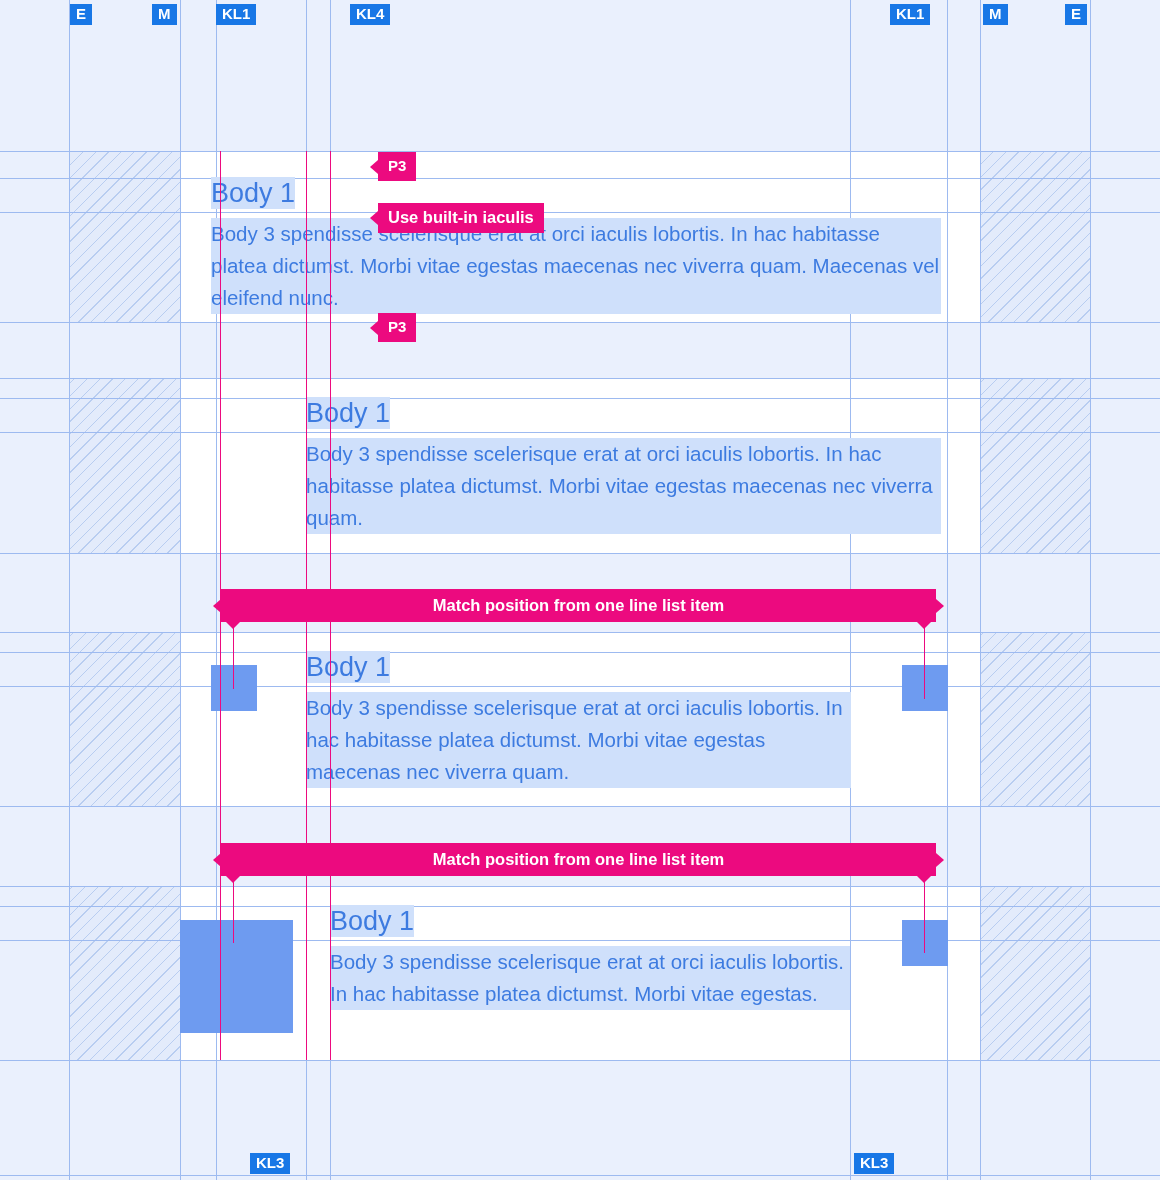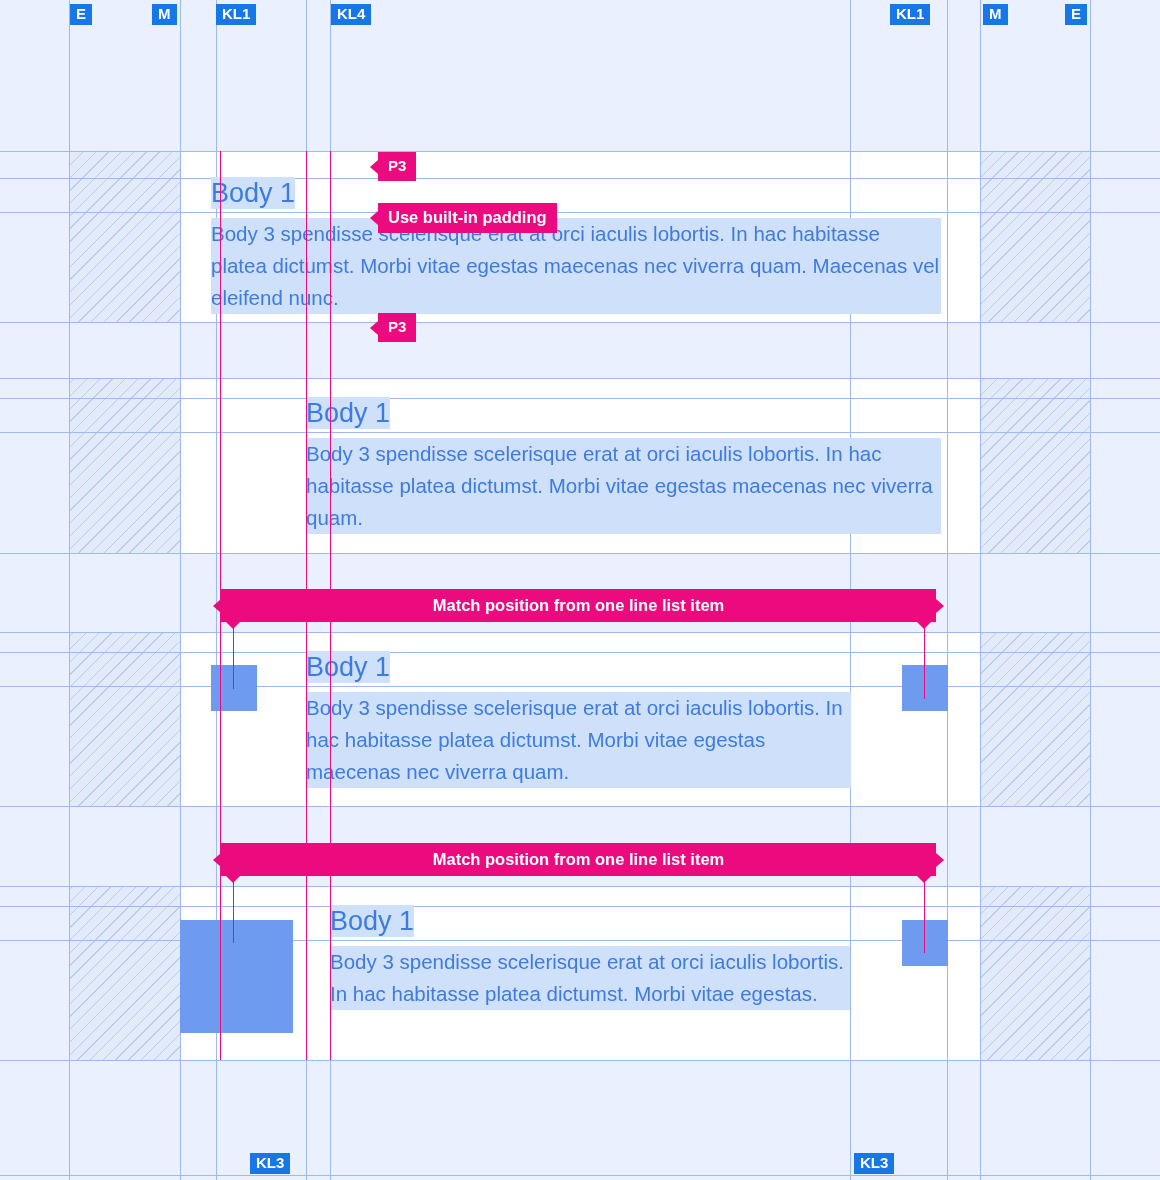--- a/index.html
+++ b/index.html
@@ -206,21 +206,21 @@
   <div class="vline pink" style="left:306px; top:151px; height:909px;"></div>
   <div class="vline pink" style="left:330px; top:151px; height:909px;"></div>
   <div class="vline pink" style="left:233px; top:589px; height:100px;"></div>
   <div class="vline pink" style="left:233px; top:843px; height:100px;"></div>
   <div class="vline pink" style="left:924px; top:589px; height:110px;"></div>
   <div class="vline pink" style="left:924px; top:843px; height:110px;"></div>
 
   <div class="col-label" style="left:70px;  top:4px;">E</div>
   <div class="col-label" style="left:152px; top:4px;">M</div>
   <div class="col-label" style="left:216px; top:4px;">KL1</div>
-  <div class="col-label" style="left:331px; top:4px;">KL4</div>
+  <div class="col-label" style="left:350px; top:4px;">KL4</div>
   <div class="col-label" style="left:890px; top:4px;">KL1</div>
   <div class="col-label" style="left:983px; top:4px;">M</div>
   <div class="col-label" style="left:1065px; top:4px;">E</div>
 
   <div class="col-label" style="left:250px; top:1153px;">KL3</div>
   <div class="col-label" style="left:854px; top:1153px;">KL3</div>
 
   <div class="textblock" style="left:211px; top:177px; width:740px;">
     <span class="title">Body 1</span>
   </div>
@@ -245,21 +245,21 @@
   </div>
   <div class="textblock body" style="left:330px; top:946px; width:520px;">Body 3 spendisse scelerisque erat at orci iaculis lobortis. In hac habitasse platea dictumst. Morbi vitae egestas.</div>
 
   <div class="chip" style="left:378px; top:152px;">
     <span class="notch-l"></span>
     <span>P3</span>
   </div>
 
   <div class="chip" style="left:378px; top:203px;">
     <span class="notch-l"></span>
-    <span style="font-size:16.5px;">Use built-in padding</span>
+    <span style="font-size:16.5px;">Use built-in iaculis</span>
   </div>
 
   <div class="chip" style="left:378px; top:313px;">
     <span class="notch-l"></span>
     <span>P3</span>
   </div>
 
   <div class="chip wide" style="left:221px; top:589px; width:695px;">
     <span class="notch-l"></span>
     <span class="notch-r"></span>

